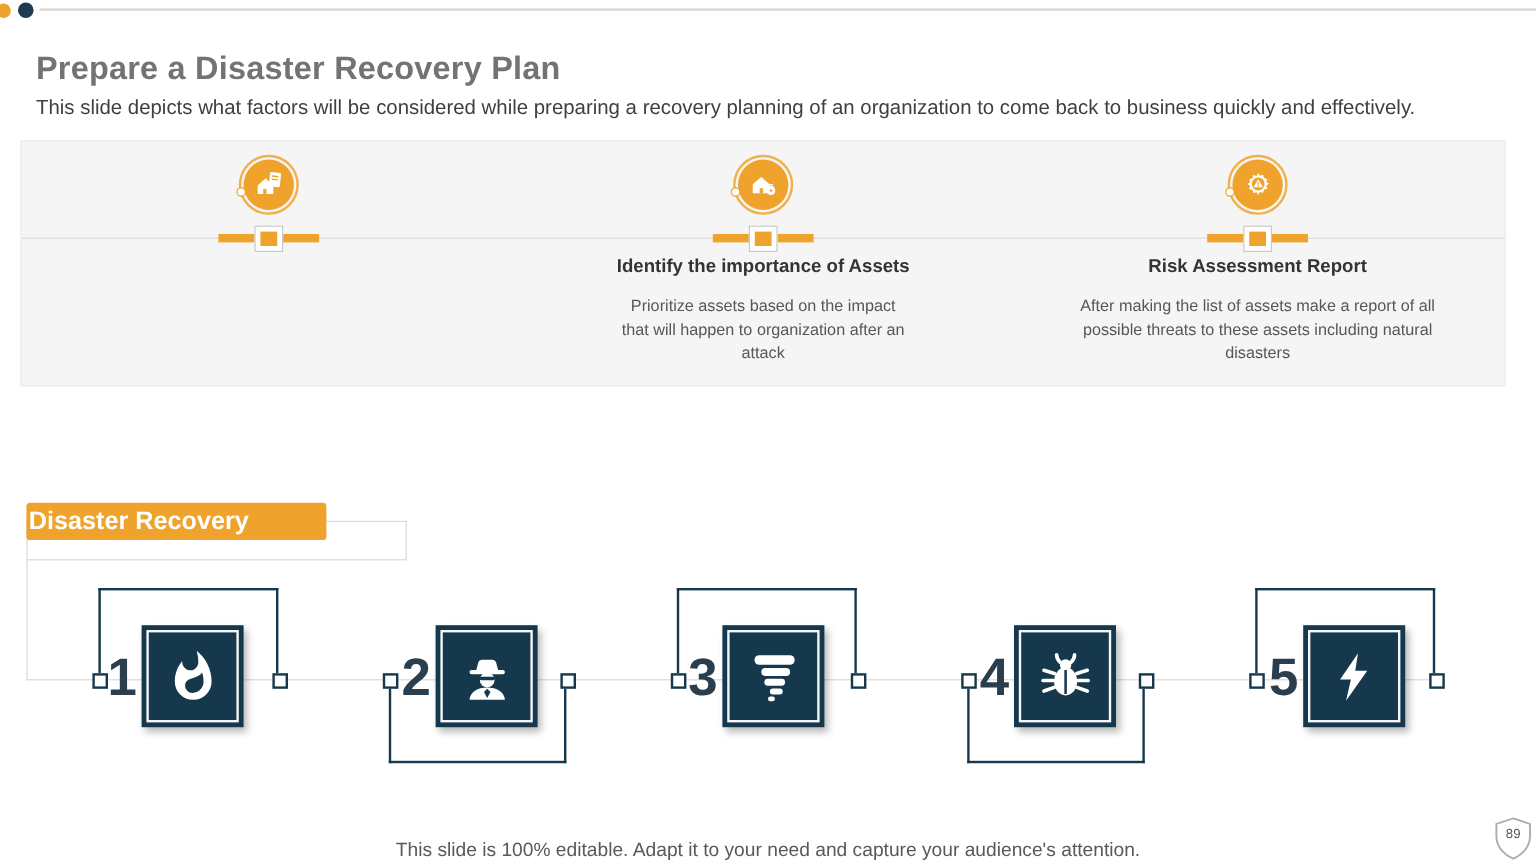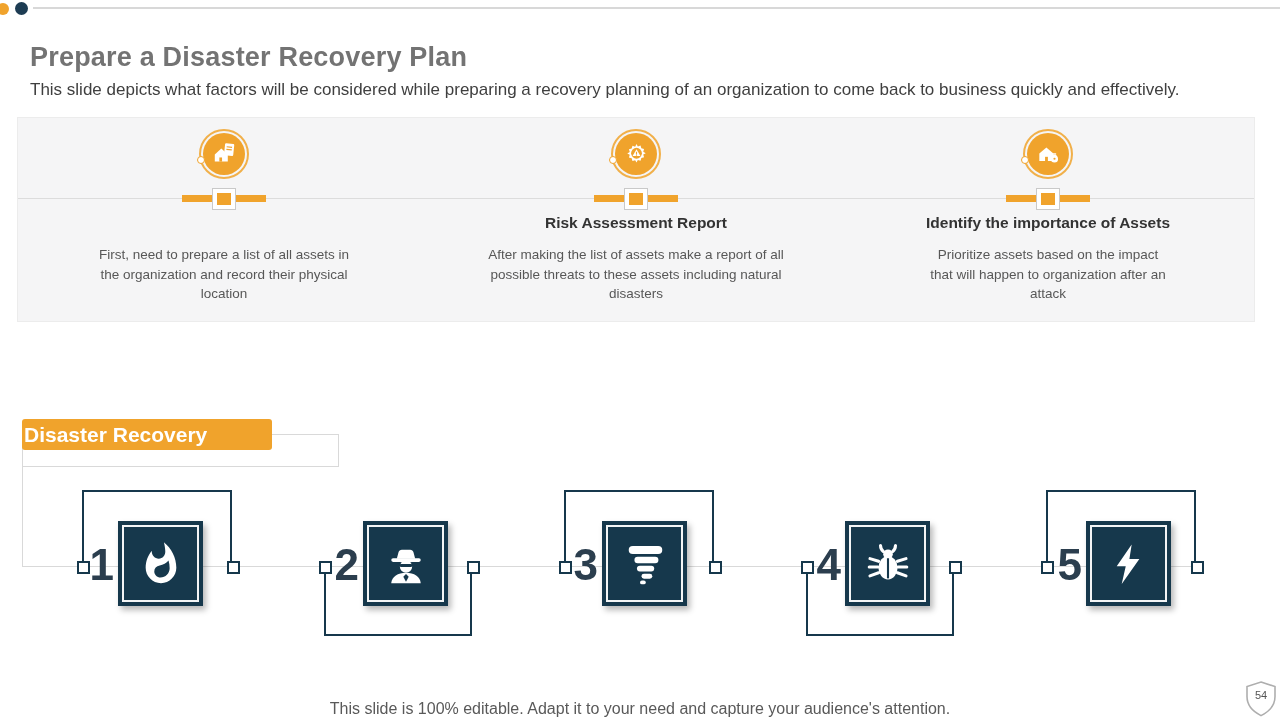--- a/index.html
+++ b/index.html
@@ -87,21 +87,43 @@
         </svg>
       </div>
       <span class="bead"></span>
     </div>
     <div class="fmarker">
       <span class="fbar"></span>
         <span class="fbox">
           <span class="fsq"></span>
         </span>
     </div>
-    <p class="fdesc w1">First, need to prepare a list of all assets in the organization and record their physical location</p>
+  </div>
+
+  <div class="fcol">
+    <div class="fcircle">
+      <div class="inner">
+        <svg viewBox="0 0 24 24" width="26" height="26" aria-hidden="true">
+          <path d="M4 11.5L10.5 6l6.5 5.5v7H4z" fill="#fff"></path>
+          <rect x="9.3" y="14.6" width="2.6" height="3.9" fill="var(--accent)"></rect>
+          <rect x="16.4" y="11.3" width="3.2" height="1.3" rx=".5" fill="#fff"></rect>
+          <path d="M16.6 13h2.8s1.9 1.6 1.9 3.5a3.3 3.3 0 0 1-6.6 0c0-1.9 1.9-3.5 1.9-3.5z" fill="#fff"></path>
+          <circle cx="18" cy="16.4" r="1" fill="var(--accent)"></circle>
+        </svg>
+      </div>
+      <span class="bead"></span>
+    </div>
+    <div class="fmarker">
+      <span class="fbar"></span>
+        <span class="fbox">
+          <span class="fsq"></span>
+        </span>
+    </div>
+    <h3 class="ftitle">Identify the importance of Assets</h3>
+    <p class="fdesc w3">Prioritize  assets based on the impact that  will happen to organization after an attack</p>
   </div>
 
   <div class="fcol">
     <div class="fcircle">
       <div class="inner">
         <svg viewBox="0 0 24 24" width="27" height="27" aria-hidden="true">
           <path d="M12 2.6l1.2 2.2 2.4-.7.7 2.4 2.4.7-.7 2.4 2.2 1.2-2.2 1.2.7 2.4-2.4.7-.7 2.4-2.4-.7L12 19.2l-1.2-2.2-2.4.7-.7-2.4-2.4-.7.7-2.4-2.2-1.2 2.2-1.2-.7-2.4 2.4-.7.7-2.4 2.4.7z" fill="#fff"></path>
           <circle cx="12" cy="10.9" r="4.8" fill="var(--accent)"></circle>
           <path d="M12 7.4l3.5 6H8.5z" fill="#fff"></path>
           <rect x="11.5" y="9.6" width="1" height="2" fill="var(--accent)"></rect>
@@ -111,43 +133,20 @@
       <span class="bead"></span>
     </div>
     <div class="fmarker">
       <span class="fbar"></span>
         <span class="fbox">
           <span class="fsq"></span>
         </span>
     </div>
     <h3 class="ftitle">Risk Assessment Report</h3>
     <p class="fdesc w2">After making the list of assets make a report of all possible threats to these assets including natural disasters</p>
-  </div>
-
-  <div class="fcol">
-    <div class="fcircle">
-      <div class="inner">
-        <svg viewBox="0 0 24 24" width="26" height="26" aria-hidden="true">
-          <path d="M4 11.5L10.5 6l6.5 5.5v7H4z" fill="#fff"></path>
-          <rect x="9.3" y="14.6" width="2.6" height="3.9" fill="var(--accent)"></rect>
-          <rect x="16.4" y="11.3" width="3.2" height="1.3" rx=".5" fill="#fff"></rect>
-          <path d="M16.6 13h2.8s1.9 1.6 1.9 3.5a3.3 3.3 0 0 1-6.6 0c0-1.9 1.9-3.5 1.9-3.5z" fill="#fff"></path>
-          <circle cx="18" cy="16.4" r="1" fill="var(--accent)"></circle>
-        </svg>
-      </div>
-      <span class="bead"></span>
-    </div>
-    <div class="fmarker">
-      <span class="fbar"></span>
-        <span class="fbox">
-          <span class="fsq"></span>
-        </span>
-    </div>
-    <h3 class="ftitle">Identify the importance of Assets</h3>
-    <p class="fdesc w3">Prioritize  assets based on the impact that  will happen to organization after an attack</p>
   </div>
 </div>
 
 <div>
   <div class="dr-rect"></div>
   <div class="dr-label">Disaster Recovery</div>
   <div class="vline"></div>
   <div class="hline"></div>
 
   <div class="bracket top" style="left:82px;width:150px;"></div>
@@ -228,14 +227,14 @@
     </svg>
   </div>
 </div>
 
 <div class="footer">This slide is 100% editable. Adapt it to your need and capture your audience's attention.</div>
 
 <div class="badge">
   <svg viewBox="0 0 36 38" aria-hidden="true">
     <path d="M18 2l14 4.6v10c0 9-5.8 15-14 19C9.8 31.6 4 25.6 4 16.6v-10L18 2z" fill="#fff" stroke="#aeaeae" stroke-width="1.6"></path>
   </svg>
-  <div class="n">54</div>
+  <div class="n">89</div>
 </div>
 
 </body></html>

